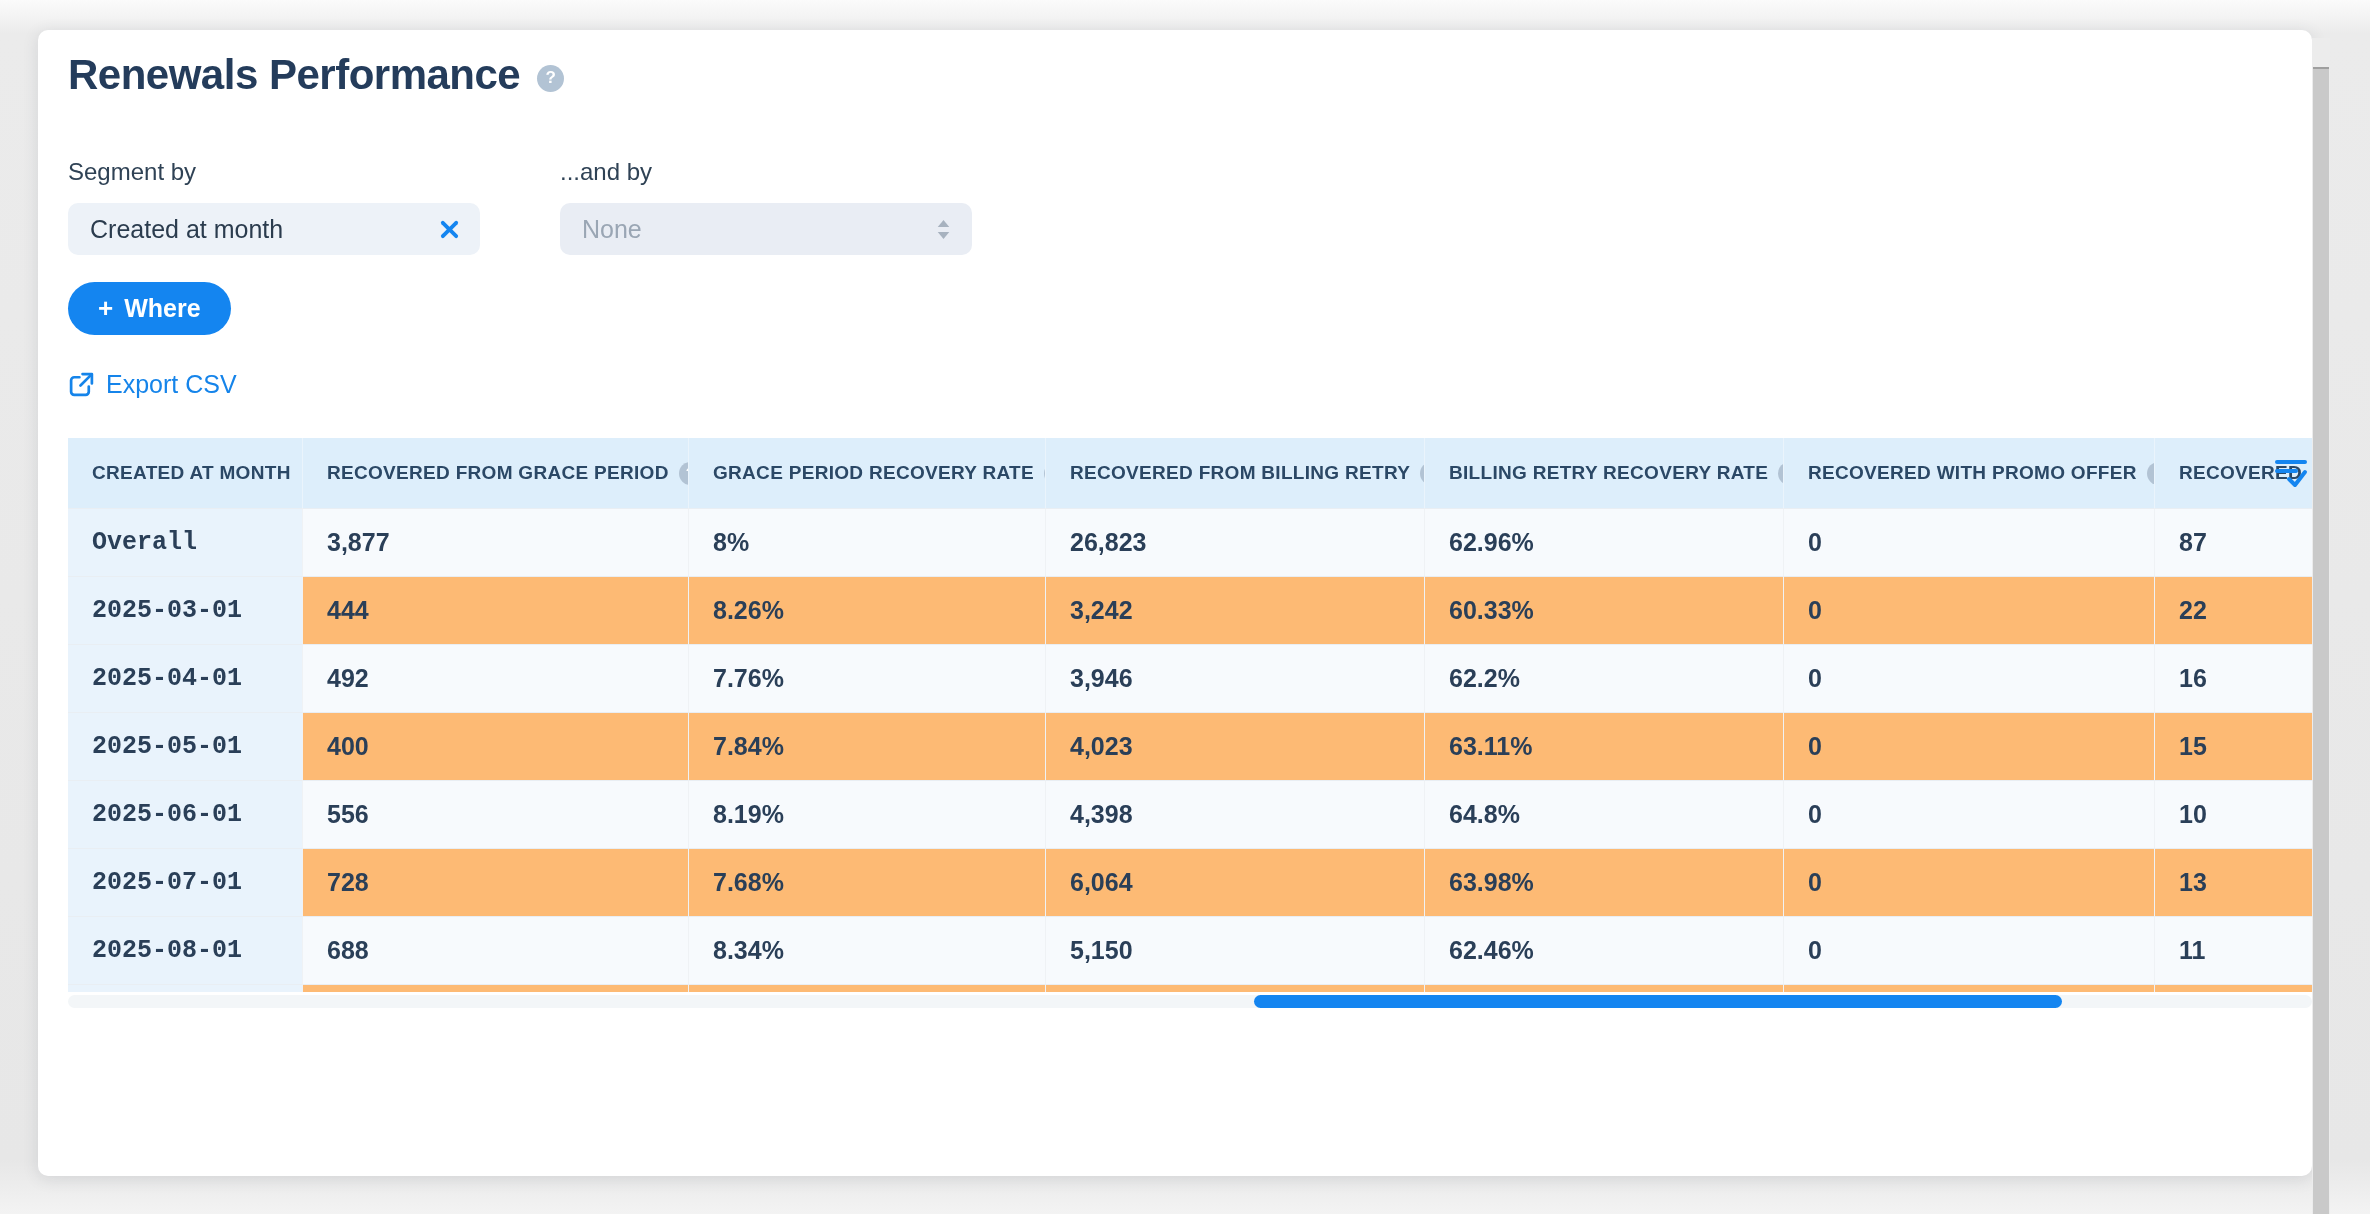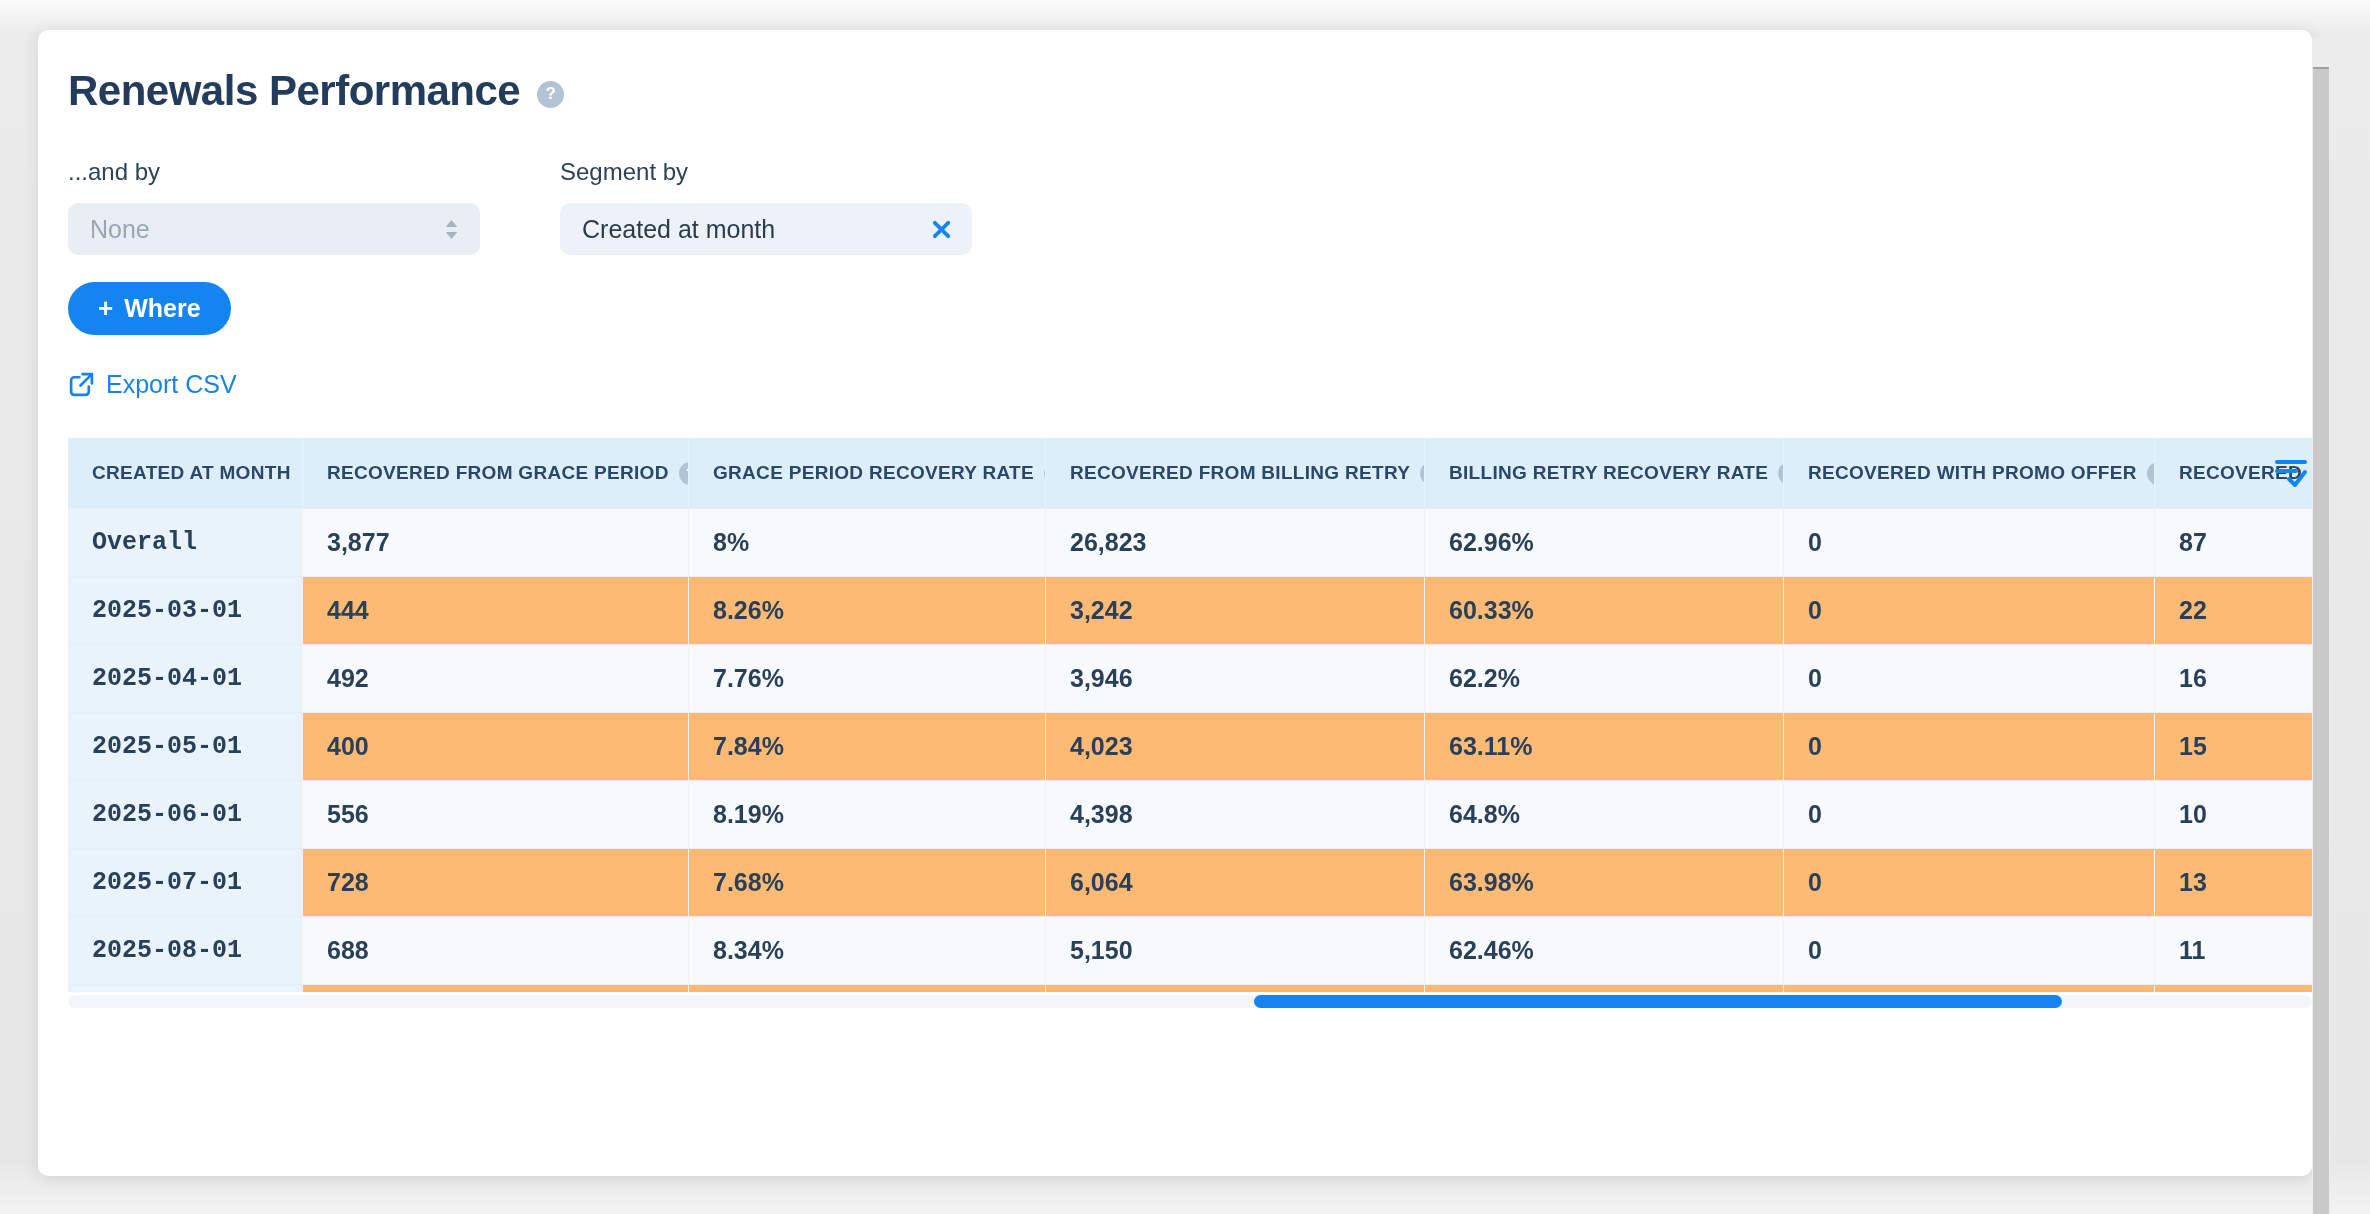--- a/index.html
+++ b/index.html
@@ -11,21 +11,21 @@
     overflow: hidden;
     color: var(--cell-text, #2a3f58);
   }
   .card {
     position:absolute; left:38px; top:30px; width:2274px; height:1146px;
     background:#ffffff; border-radius:10px;
     box-shadow: 0 3px 16px rgba(55,65,80,0.13);
     overflow:hidden;
   }
   
-  .topbar { position:absolute; left:30px; right:26px; top:28px; height:66px;
+  .topbar { position:absolute; left:30px; right:26px; top:12px; height:66px;
     display:flex; justify-content:space-between; align-items:center; }
   .title-wrap { display:flex; align-items:center; gap:17px; }
   .page-title { font-size:42px; font-weight:700; color:var(--title-navy,#243c5b); letter-spacing:-0.5px; }
   .help { display:inline-flex; align-items:center; justify-content:center;
     background:var(--help-icon-bg,#b2c3d4); color:#fff; border-radius:50%;
     font-weight:700; cursor:pointer; flex:0 0 auto; }
   .help.lg { width:27px; height:27px; font-size:17px; margin-top:6px; }
   .help.sm { width:23px; height:23px; font-size:14px; margin-left:10px; }
   .top-right { display:flex; align-items:center; gap:42px; }
   .avail { font-size:24px; color:#32414f; }
@@ -82,39 +82,39 @@
 
   <div class="topbar">
     <div class="title-wrap">
       <h1 class="page-title">Renewals Performance</h1>
       <span class="help lg">?</span>
     </div>
   </div>
 
   <div class="filters">
     <div class="fgroup">
-      <div class="flabel">...and by</div>
-      <div class="fbox disabled">
-        <span class="muted">None</span>
-        <svg width="17" height="23" viewBox="0 0 16 22" fill="#a7b2bf">
-            <polygon points="8,2 13.5,8.5 2.5,8.5"></polygon>
-            <polygon points="2.5,13.5 13.5,13.5 8,20"></polygon>
-          </svg>
-      </div>
-    </div>
-    <div class="fgroup">
       <div class="flabel">Segment by</div>
       <div class="fbox">
         <span>Created at month</span>
         <span class="clear-x">
           <svg width="21" height="21" viewBox="0 0 22 22" fill="none" stroke="#1485f0" stroke-width="4" stroke-linecap="round">
               <line x1="4" y1="4" x2="18" y2="18"></line>
               <line x1="18" y1="4" x2="4" y2="18"></line>
             </svg>
         </span>
+      </div>
+    </div>
+    <div class="fgroup">
+      <div class="flabel">...and by</div>
+      <div class="fbox disabled">
+        <span class="muted">None</span>
+        <svg width="17" height="23" viewBox="0 0 16 22" fill="#a7b2bf">
+            <polygon points="8,2 13.5,8.5 2.5,8.5"></polygon>
+            <polygon points="2.5,13.5 13.5,13.5 8,20"></polygon>
+          </svg>
       </div>
     </div>
   </div>
 
   <button class="where-btn">
     <span class="plus">+</span>
     <span>Where</span>
   </button>
 
   <a class="export-link">

